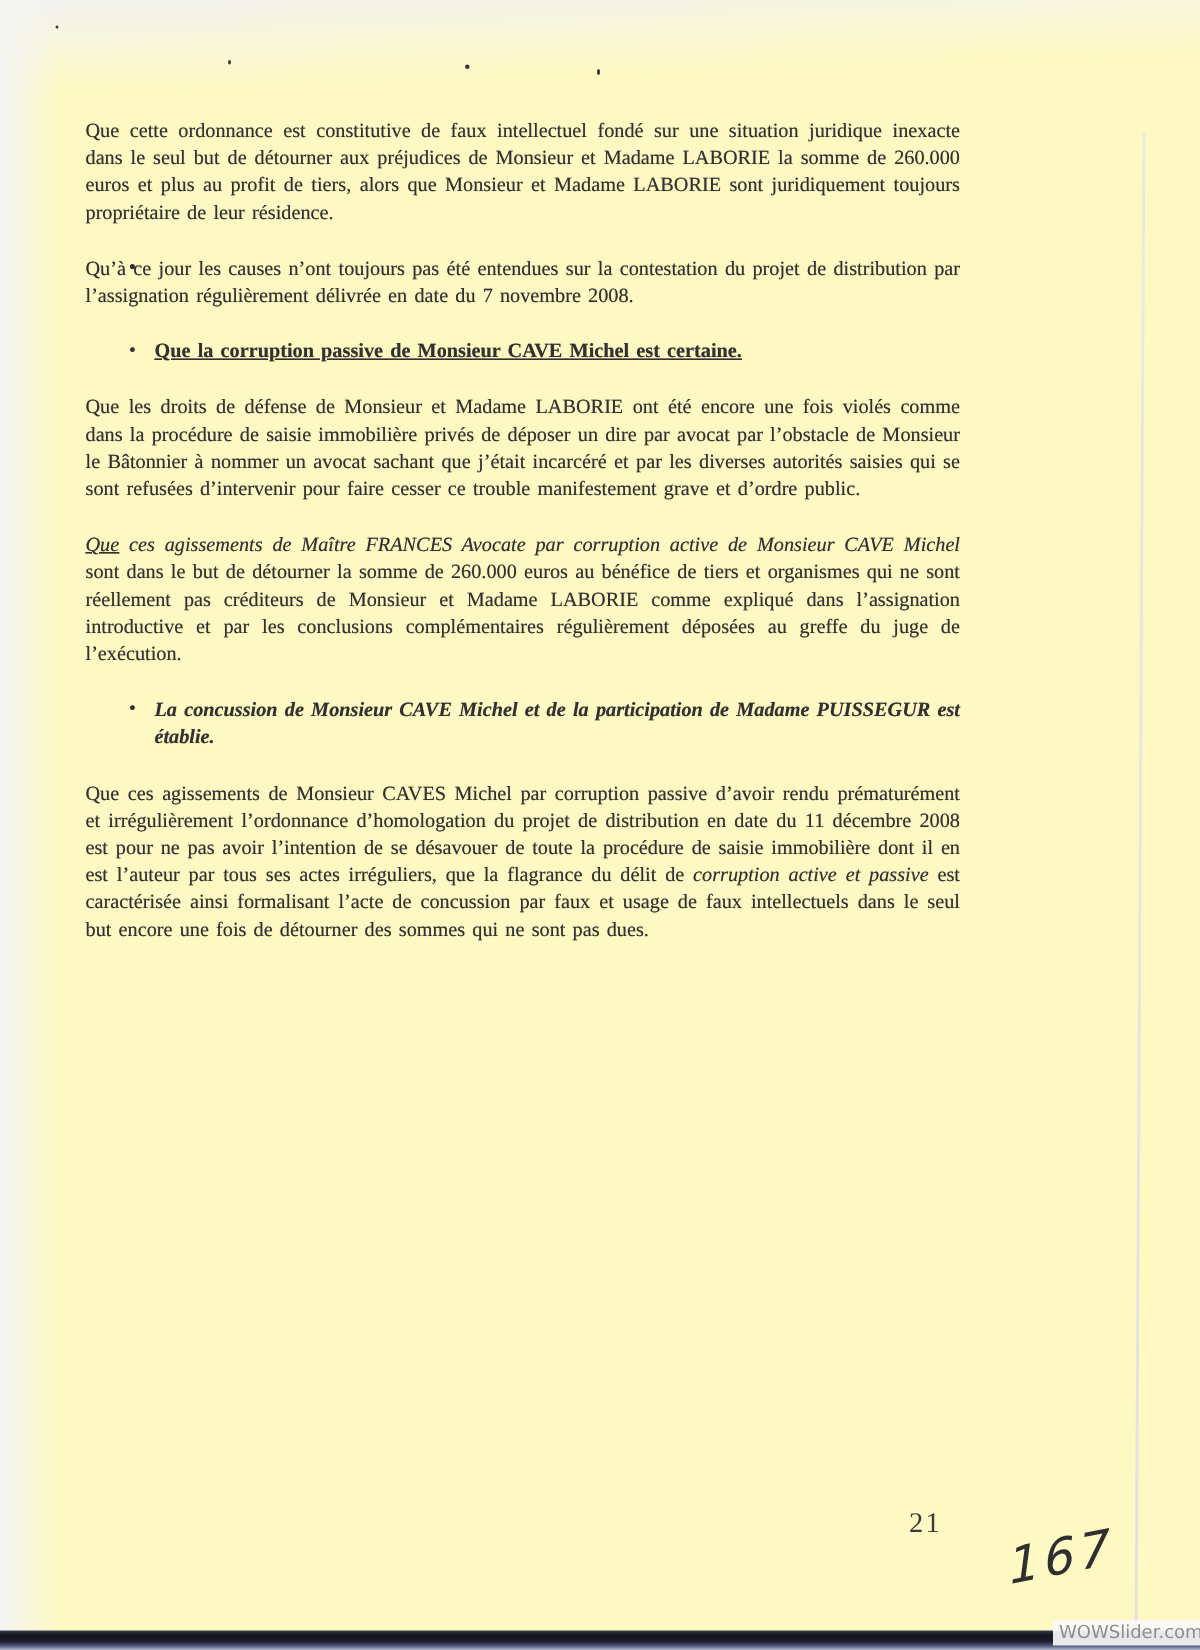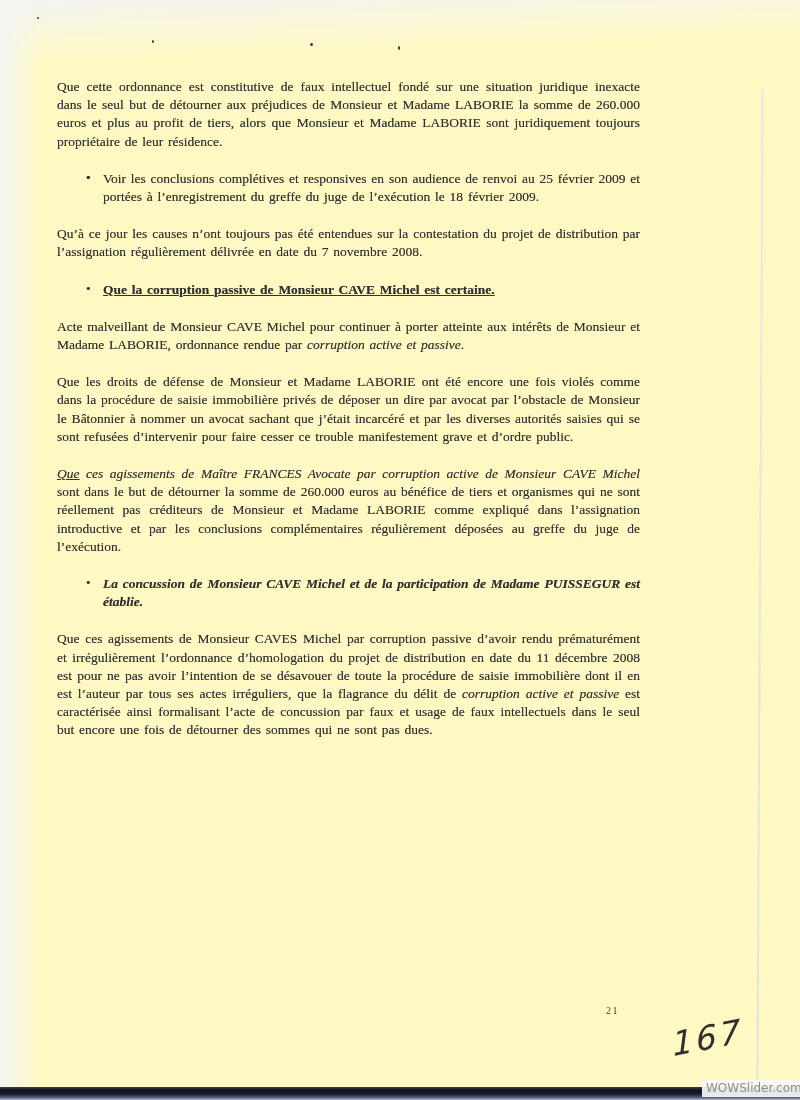--- a/index.html
+++ b/index.html
@@ -80,21 +80,21 @@
     height: 1.4px;
     background: #3c3c3c;
     transform: rotate(-1.2deg);
   }
   
   .page-number {
     position: absolute;
     left: 606px;
     top: 1005px;
     font-family: "Liberation Serif", serif;
-    font-size: 10px;
+    font-size: 19px;
     letter-spacing: 1.5px;
     color: #3b3b3b;
   }
   .handwritten-number {
     position: absolute;
     left: 672px;
     top: 1018px;
     font-family: "DejaVu Sans", sans-serif;
     font-style: italic;
     font-size: 33px;
@@ -139,24 +139,23 @@
   <div class="page-edge-right"></div>
 
   <div class="speck" style="left:37px; top:17px; width:2px; height:2px;"></div>
   <div class="speck" style="left:152px; top:40px; width:2px; height:3px;"></div>
   <div class="speck" style="left:310px; top:43px; width:3px; height:3px;"></div>
   <div class="speck" style="left:398px; top:46px; width:2px; height:4px;"></div>
 
   <div class="text-column">
       <div class="block paragraph"><span class="seg-normal">Que cette ordonnance est constitutive de faux intellectuel fondé sur une situation juridique inexacte dans le seul but de détourner aux préjudices de Monsieur et Madame LABORIE la somme de 260.000 euros et plus au profit de tiers, alors que Monsieur et Madame LABORIE sont juridiquement toujours propriétaire de leur résidence.</span></div>
       <div class="block bullet"><span class="dot">•</span></div>
-      <div class="block bullet"><span class="dot">•</span><span class="seg-normal">Voir les conclusions complétives et responsives en son audience de renvoi au 25 février 2009 et portées à l’enregistrement du greffe du juge de l’exécution le 18 février 2009.</span></div>
+      <div class="block bullet"><span class="dot">•</span></div>
       <div class="block paragraph"><span class="seg-normal">Qu’à ce jour les causes n’ont toujours pas été entendues sur la contestation du projet de distribution par l’assignation régulièrement délivrée en date du 7 novembre 2008.</span></div>
       <div class="block bullet"><span class="dot">•</span><span class="seg-bold">Que la corruption passive de Monsieur CAVE Michel est certaine.</span></div>
-      <div class="block paragraph"><span class="seg-normal">Acte malveillant de Monsieur CAVE Michel pour continuer  à porter atteinte aux intérêts de Monsieur et Madame LABORIE, ordonnance rendue par </span><span class="seg-italic">corruption active et passive</span><span class="seg-normal">.</span></div>
       <div class="block paragraph"><span class="seg-normal">Que les droits de défense de Monsieur et Madame LABORIE ont été encore une fois violés comme dans la procédure de saisie immobilière privés de déposer un dire par avocat par l’obstacle de Monsieur le Bâtonnier à nommer un avocat sachant que j’était incarcéré et par les diverses autorités saisies qui se sont refusées d’intervenir pour faire cesser ce trouble manifestement grave et d’ordre public.</span></div>
       <div class="block paragraph"><span class="seg-italic-underline">Que</span><span class="seg-italic"> ces agissements de Maître FRANCES Avocate par corruption active de Monsieur CAVE Michel</span><span class="seg-normal"> sont dans le but de détourner la somme de 260.000 euros au bénéfice de tiers et organismes qui ne sont réellement pas créditeurs de Monsieur et Madame LABORIE comme expliqué dans l’assignation introductive et par les conclusions complémentaires régulièrement déposées au greffe du juge de l’exécution.</span></div>
       <div class="block bullet"><span class="dot">•</span><span class="seg-bold-italic">La concussion de Monsieur CAVE Michel et de la participation de Madame PUISSEGUR est établie.</span></div>
       <div class="block paragraph"><span class="seg-normal">Que ces agissements de Monsieur CAVES Michel par corruption passive d’avoir rendu prématurément et irrégulièrement l’ordonnance d’homologation du projet de distribution en date du 11 décembre 2008 est pour ne pas avoir l’intention de se désavouer de toute la procédure de saisie immobilière dont il en est l’auteur par tous ses actes irréguliers, que la flagrance du délit de </span><span class="seg-italic">corruption active et passive</span><span class="seg-normal"> est caractérisée ainsi formalisant l’acte de concussion par faux et usage de faux intellectuels dans le seul but encore une fois de détourner des sommes qui ne sont pas dues.</span></div>
     </div>
 
   <div class="page-number">21</div>
   <div class="handwritten-number">167</div>
 
   <div class="bottom-bar"></div>

